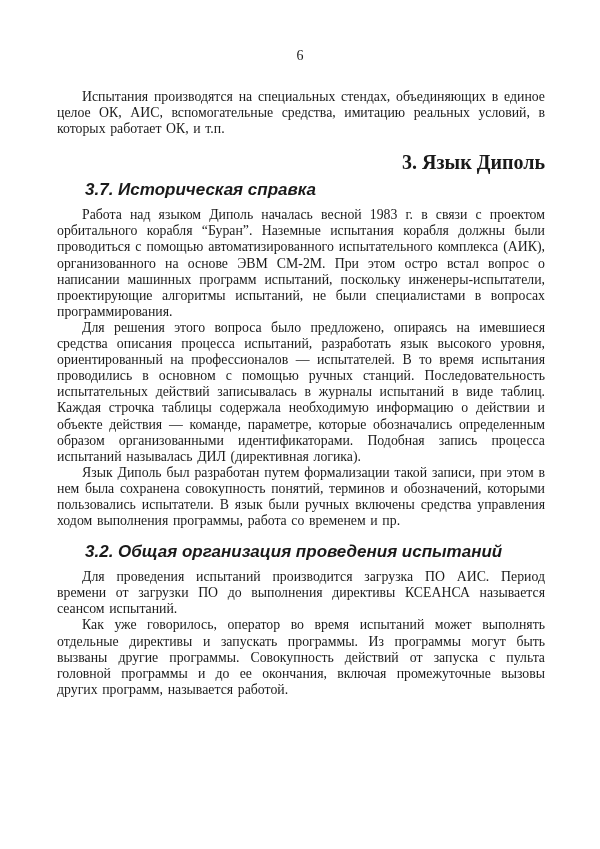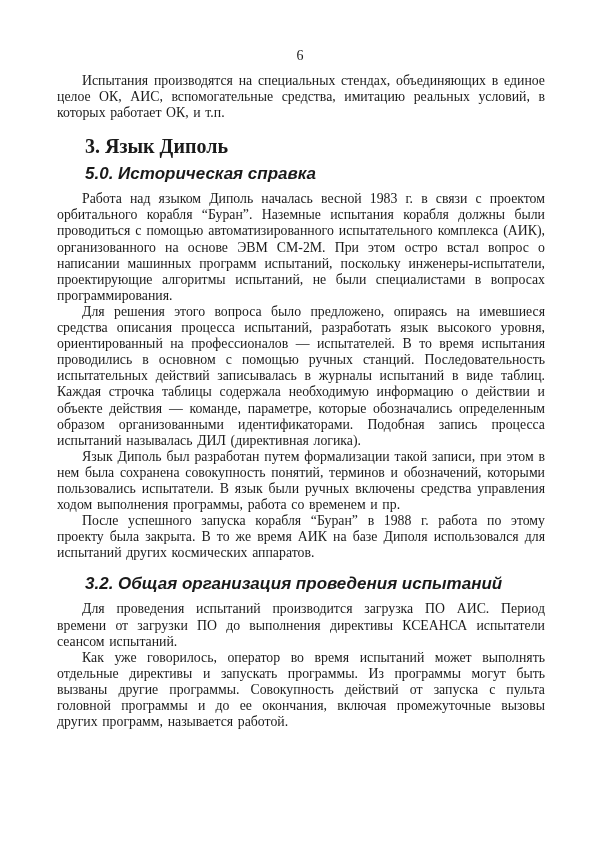--- a/index.html
+++ b/index.html
@@ -22,40 +22,40 @@
     position: absolute;
     top: 48px;
     left: 0;
     width: 100%;
     text-align: center;
     font-size: 14px;
     line-height: 16px;
   }
   .content {
     position: absolute;
-    top: 73px;
+    top: 89px;
     left: 57px;
     width: 488px;
   }
   p.body-para {
     margin: 0;
     font-size: 13.8px;
     line-height: 16.1px;
     text-align: justify;
     text-indent: 25px;
     word-spacing: 1.2px;
   }
   h1.section-heading {
     font-family: "Liberation Serif", serif;
     font-weight: bold;
     font-style: normal;
     font-size: 20px;
     line-height: 22px;
     margin: 14px 0 5px 28px;
-    text-align: left;
+    text-align: right;
   }
   h2.subsection-heading {
     font-family: "Liberation Sans", sans-serif;
     font-weight: bold;
     font-style: italic;
     font-size: 17px;
     line-height: 19px;
     margin: 7px 0 8px 28px;
     text-align: left;
   }
@@ -69,32 +69,31 @@
 <div class="page">
 
   <div class="page-number">6</div>
 
   <div class="content">
 
     <p class="body-para">Испытания производятся на специальных стендах, объединяющих в единое целое ОК, АИС, вспомогательные средства, имитацию реальных условий, в которых работает ОК, и т.п.</p>
 
     <h1 class="section-heading">3. Язык Диполь</h1>
 
-    <h2 class="subsection-heading">5.0. Историческая справка</h2>
+    <h2 class="subsection-heading">3.7. Историческая справка</h2>
 
     <p class="body-para">Работа над языком Диполь началась весной 1983 г. в связи с проектом орбитального корабля “Буран”. Наземные испытания корабля должны были проводиться с помощью автоматизированного испытательного комплекса (АИК), организованного на основе ЭВМ СМ-2М. При этом остро встал вопрос о написании машинных программ испытаний, поскольку инженеры-испытатели, проектирующие алгоритмы испытаний, не были специалистами в вопросах программирования.</p>
 
     <p class="body-para">Для решения этого вопроса было предложено, опираясь на имевшиеся средства описания процесса испытаний, разработать язык высокого уровня, ориентированный на профессионалов — испытателей. В то время испытания проводились в основном с помощью ручных станций. Последовательность испытательных действий записывалась в журналы испытаний в виде таблиц. Каждая строчка таблицы содержала необходимую информацию о действии и объекте действия — команде, параметре, которые обозначались определенным образом организованными идентификаторами. Подобная запись процесса испытаний называлась ДИЛ (директивная логика).</p>
 
     <p class="body-para">Язык Диполь был разработан путем формализации такой записи, при этом в нем была сохранена совокупность понятий, терминов и обозначений, которыми пользовались испытатели. В язык были ручных включены средства управления ходом выполнения программы, работа со временем и пр.</p>
 
-    <p class="body-para">После успешного запуска корабля “Буран” в 1988 г. работа по этому проекту была закрыта. В то же время АИК на базе Диполя использовался для испытаний других космических аппаратов.</p>
 
 
     <h2 class="subsection-heading spaced-top">3.2. Общая организация проведения испытаний</h2>
 
-    <p class="body-para">Для проведения испытаний производится загрузка ПО АИС. Период времени от загрузки ПО до выполнения директивы КСЕАНСА испытатели сеансом испытаний.</p>
+    <p class="body-para">Для проведения испытаний производится загрузка ПО АИС. Период времени от загрузки ПО до выполнения директивы КСЕАНСА называется сеансом испытаний.</p>
 
     <p class="body-para">Как уже говорилось, оператор во время испытаний может выполнять отдельные директивы и запускать программы. Из программы могут быть вызваны другие программы. Совокупность действий от запуска с пульта головной программы и до ее окончания, включая промежуточные вызовы других программ, называется работой.</p>
 
   </div>
 
 </div>
 
 </body></html>

